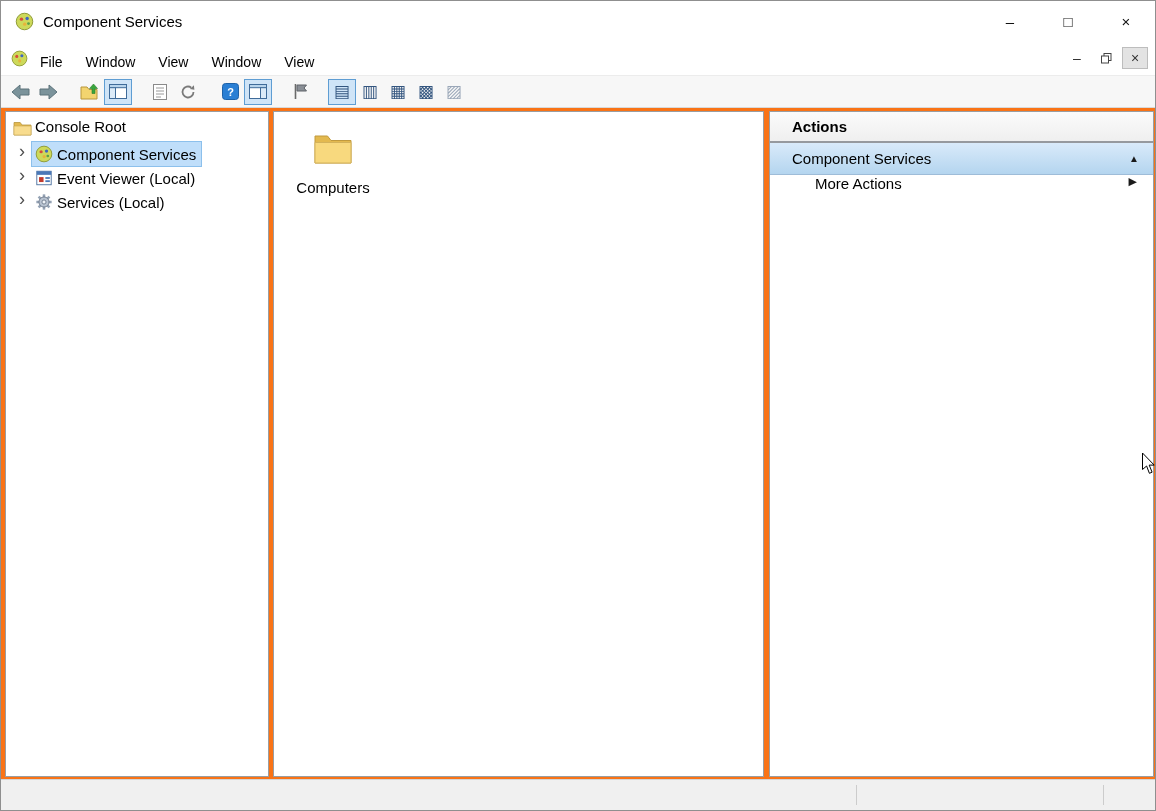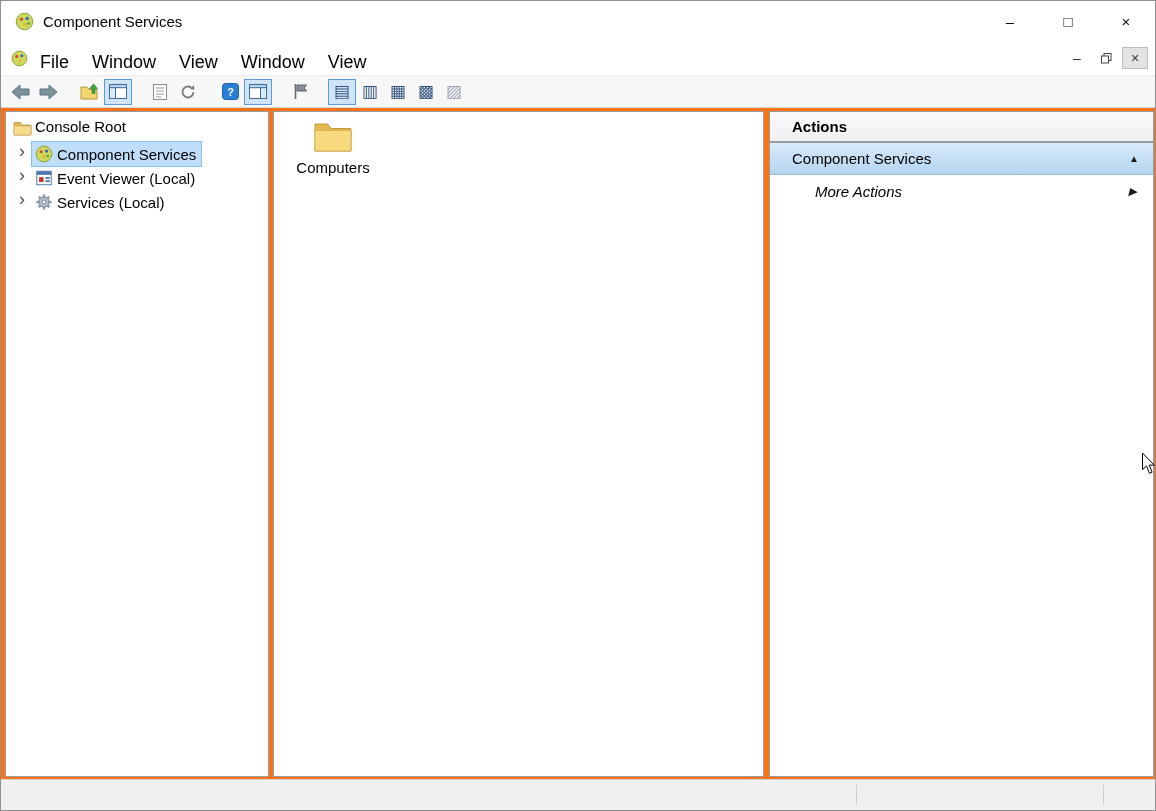--- a/index.html
+++ b/index.html
@@ -12,21 +12,21 @@
   .titlebar { position:absolute; left:0; right:0; top:0; height:40px; background:#fff; display:flex; align-items:center; }
   .app-icon { width:19px; height:19px; flex:none; }
   .titlebar .app-icon { margin-left:14px; }
   .title-text { margin-left:9px; font-size:15px; }
   .caption-btns { margin-left:auto; display:flex; height:100%; }
   .cap-btn { width:58px; height:100%; display:flex; align-items:center; justify-content:center; font-size:15px; color:#111; font-weight:300; }
 
   
   .menubar { position:absolute; left:0; right:0; top:40px; height:35px; background:#fff; border-bottom:1px solid #ececec; display:flex; align-items:center; }
   .menubar .app-icon { width:17px; height:17px; margin-left:10px; }
-  .menu-item { font-size:18px; padding:5px 11px; margin-left:1px;margin-top:8px; }
+  .menu-item { font-size:14px; padding:5px 11px; margin-left:1px;margin-top:8px; }
   .child-controls { margin-left:auto; display:flex; align-items:center; gap:3px; margin-right:7px; }
   .child-btn { width:26px; height:22px; display:flex; align-items:center; justify-content:center; font-size:14px; color:#333; }
   .child-btn.close { background:#e3e3e3; border:1px solid #bdbdbd; }
 
   
   .toolbar { position:absolute; left:0; right:0; top:75px; height:32px; background:#f7f7f7; border-bottom:1px solid #d9d9d9; display:flex; align-items:center; padding-left:5px; }
   .tb-btn { width:28px; height:26px; display:flex; align-items:center; justify-content:center; border:1px solid transparent; flex:none; }
   .tb-btn.pressed { background:#cfe4f7; border-color:#5e9dd3; }
   .tb-gap { width:14px; flex:none; }
   .view-glyph { font-size:17px; line-height:1; color:#33557f; }
@@ -41,29 +41,29 @@
   
   .tree-row { display:flex; height:24px; font-size:15px; padding-left:6px; }
   .chev { width:20px; text-align:center; font-size:18px; line-height:18px; color:#4e4e4e; flex:none; }
   .tree-icon { width:20px; height:20px; flex:none; display:flex; align-items:center; justify-content:center; margin-right:3px; }
   .tree-icon svg { display:block; }
   .sel-wrap { display:flex; align-items:center; padding:1px 5px 1px 2px; }
   .sel-wrap.selected { background:#bfdefa; outline:1px solid #8cc0ec; }
   .tree-label { white-space:nowrap; }
 
   
-  .content-item { position:absolute; left:14px; top:8px; width:90px; display:flex; flex-direction:column; align-items:center; }
+  .content-item { position:absolute; left:14px; top:20px; width:90px; display:flex; flex-direction:column; align-items:center;gap:8px; }
   .content-item svg { display:block; }
   .content-label { font-size:15px; margin-top:6px; }
 
   
   .actions-header { height:31px; display:flex; align-items:center; padding-left:22px; font-size:15px; font-weight:bold; background:linear-gradient(#fbfbfb,#efefef); border-bottom:2px solid #96999e;text-align:right; }
   .action-section-bar { height:32px; display:flex; align-items:center; padding:0 14px 0 22px; font-size:15px; background:linear-gradient(#d9eafa,#b4d5ef); border-bottom:1px solid #9ebcd8; }
   .glyph-collapse { margin-left:auto; font-size:10px; color:#1a1a1a; }
-  .action-item { height:33px; display:flex; align-items:center; padding:0 16px 0 45px; font-size:15px;font-style:italic; }
+  .action-item { height:33px; display:flex; align-items:flex-start; padding:0 16px 0 45px; font-size:15px; }
   .glyph-more { margin-left:auto; font-size:11px; color:#1a1a1a; }
 
   
   .statusbar { position:absolute; left:0; right:0; bottom:0; height:31px; background:#f0f0f0; border-top:1px solid #d4d4d4; }
   .status-sep { position:absolute; top:5px; bottom:5px; width:1px; background:#cccccc; }
 
   
   .cursor { position:absolute; left:1140px; top:451px; pointer-events:none; }
 </style>
 </head>

